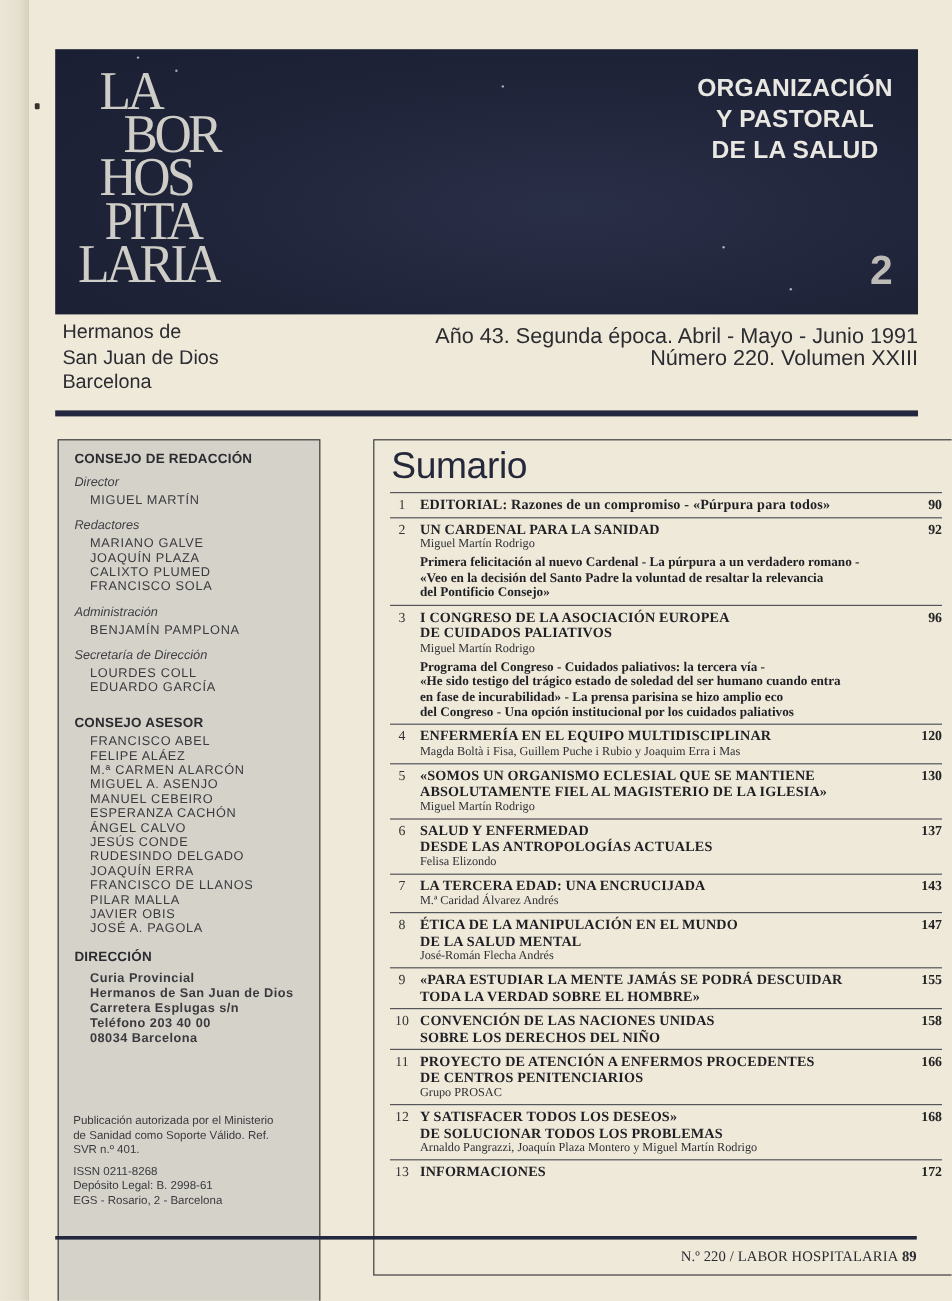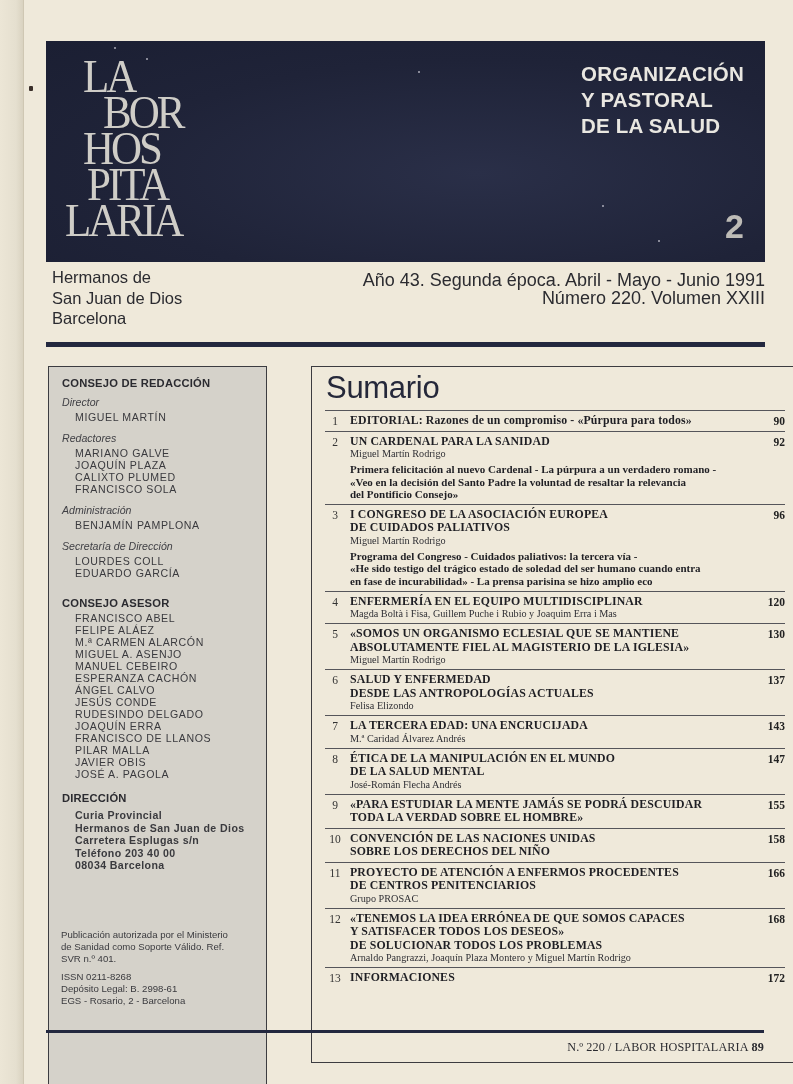--- a/index.html
+++ b/index.html
@@ -29,21 +29,21 @@
     font-size: 43px; line-height: 34px; letter-spacing: -3px;
     transform: scaleY(1.06); transform-origin: top left;
   }
   .logo div { white-space: nowrap; }
   .logo .l1 { padding-left: 18px; }
   .logo .l2 { padding-left: 38px; }
   .logo .l3 { padding-left: 18px; }
   .logo .l4 { padding-left: 22px; }
   .logo .l5 { padding-left: 0px; }
   .banner-title {
-    position: absolute; right: 21px; top: 20px; text-align: left;
+    position: absolute; right: 21px; top: 20px; text-align: center;
     color: #e9e7e1; font-weight: bold; font-size: 20.5px; line-height: 26px;
     letter-spacing: 0.2px;
   }
   .banner-title div { white-space: nowrap; }
   .issue-num {
     position: absolute; right: 21px; top: 165px;
     color: #bdbbb6; font-weight: bold; font-size: 34px; line-height: 40px;
   }
   .speck { position: absolute; width: 2px; height: 2px; background: #cfcdd8; border-radius: 1px; opacity: .8; }
 
@@ -231,20 +231,21 @@
       <div class="toc-row">
         <div class="num">3</div>
         <div class="body">
           <div class="ttl">I CONGRESO DE LA ASOCIACIÓN EUROPEA</div>
           <div class="ttl">DE CUIDADOS PALIATIVOS</div>
           <div class="auth">Miguel Martín Rodrigo</div>
           <div style="margin-top: 3px;">
             <div class="sub" style="margin-top: 0px;">Programa del Congreso - Cuidados paliativos: la tercera vía -</div>
             <div class="sub" style="margin-top: 0px;">«He sido testigo del trágico estado de soledad del ser humano cuando entra</div>
             <div class="sub" style="margin-top: 0px;">en fase de incurabilidad» - La prensa parisina se hizo amplio eco</div>
+            <div class="sub" style="margin-top: 0px;">del Congreso - Una opción institucional por los cuidados paliativos</div>
           </div>
         </div>
         <div class="page">96</div>
       </div>
       <div class="toc-row">
         <div class="num">4</div>
         <div class="body">
           <div class="ttl">ENFERMERÍA EN EL EQUIPO MULTIDISCIPLINAR</div>
           <div class="auth">Magda Boltà i Fisa, Guillem Puche i Rubio y Joaquim Erra i Mas</div>
         </div>
@@ -306,21 +307,20 @@
         <div class="body">
           <div class="ttl">PROYECTO DE ATENCIÓN A ENFERMOS PROCEDENTES</div>
           <div class="ttl">DE CENTROS PENITENCIARIOS</div>
           <div class="auth">Grupo PROSAC</div>
         </div>
         <div class="page">166</div>
       </div>
       <div class="toc-row">
         <div class="num">12</div>
         <div class="body">
-          <div class="ttl">«TENEMOS LA IDEA ERRÓNEA DE QUE SOMOS CAPACES</div>
           <div class="ttl">Y SATISFACER TODOS LOS DESEOS»</div>
           <div class="ttl">DE SOLUCIONAR TODOS LOS PROBLEMAS</div>
           <div class="auth">Arnaldo Pangrazzi, Joaquín Plaza Montero y Miguel Martín Rodrigo</div>
         </div>
         <div class="page">168</div>
       </div>
       <div class="toc-row">
         <div class="num">13</div>
         <div class="body">
           <div class="ttl">INFORMACIONES</div>

